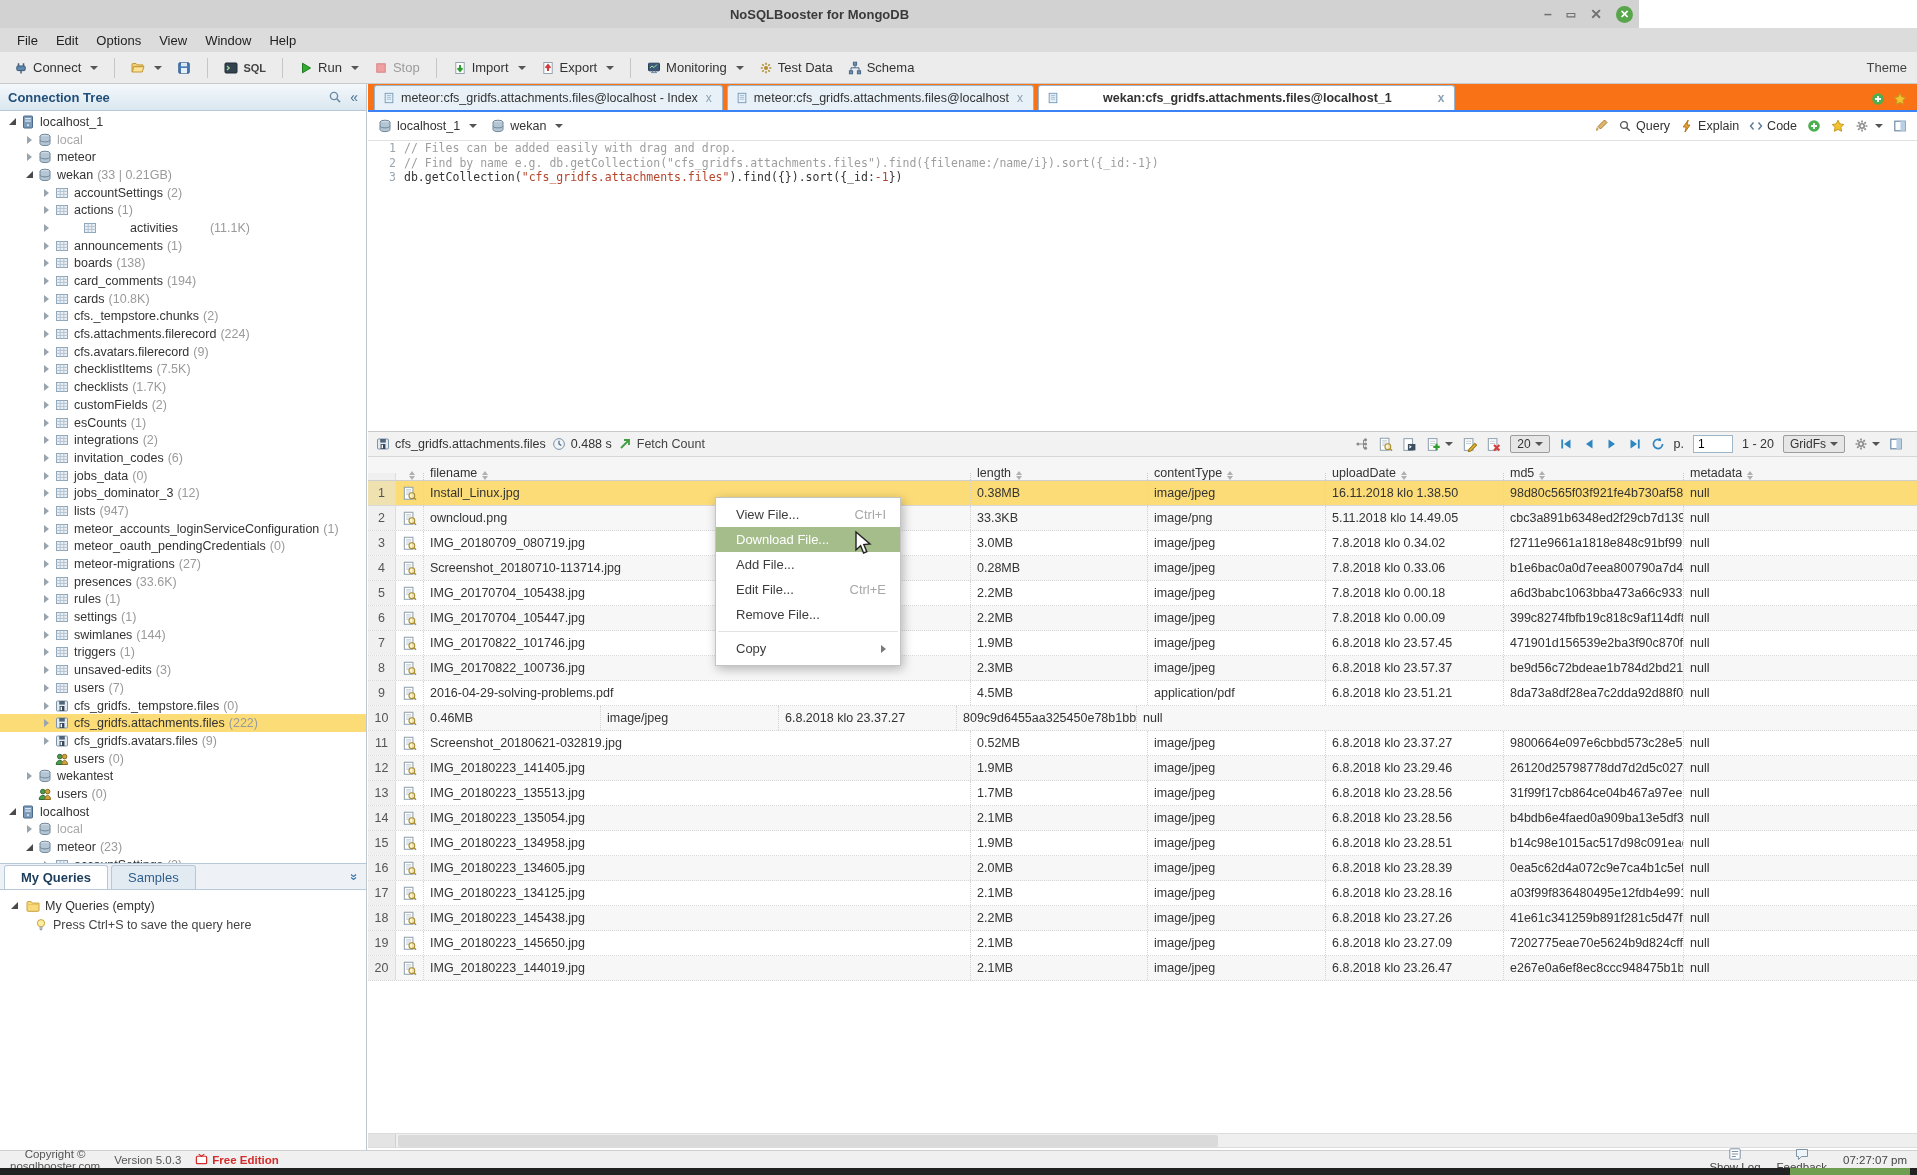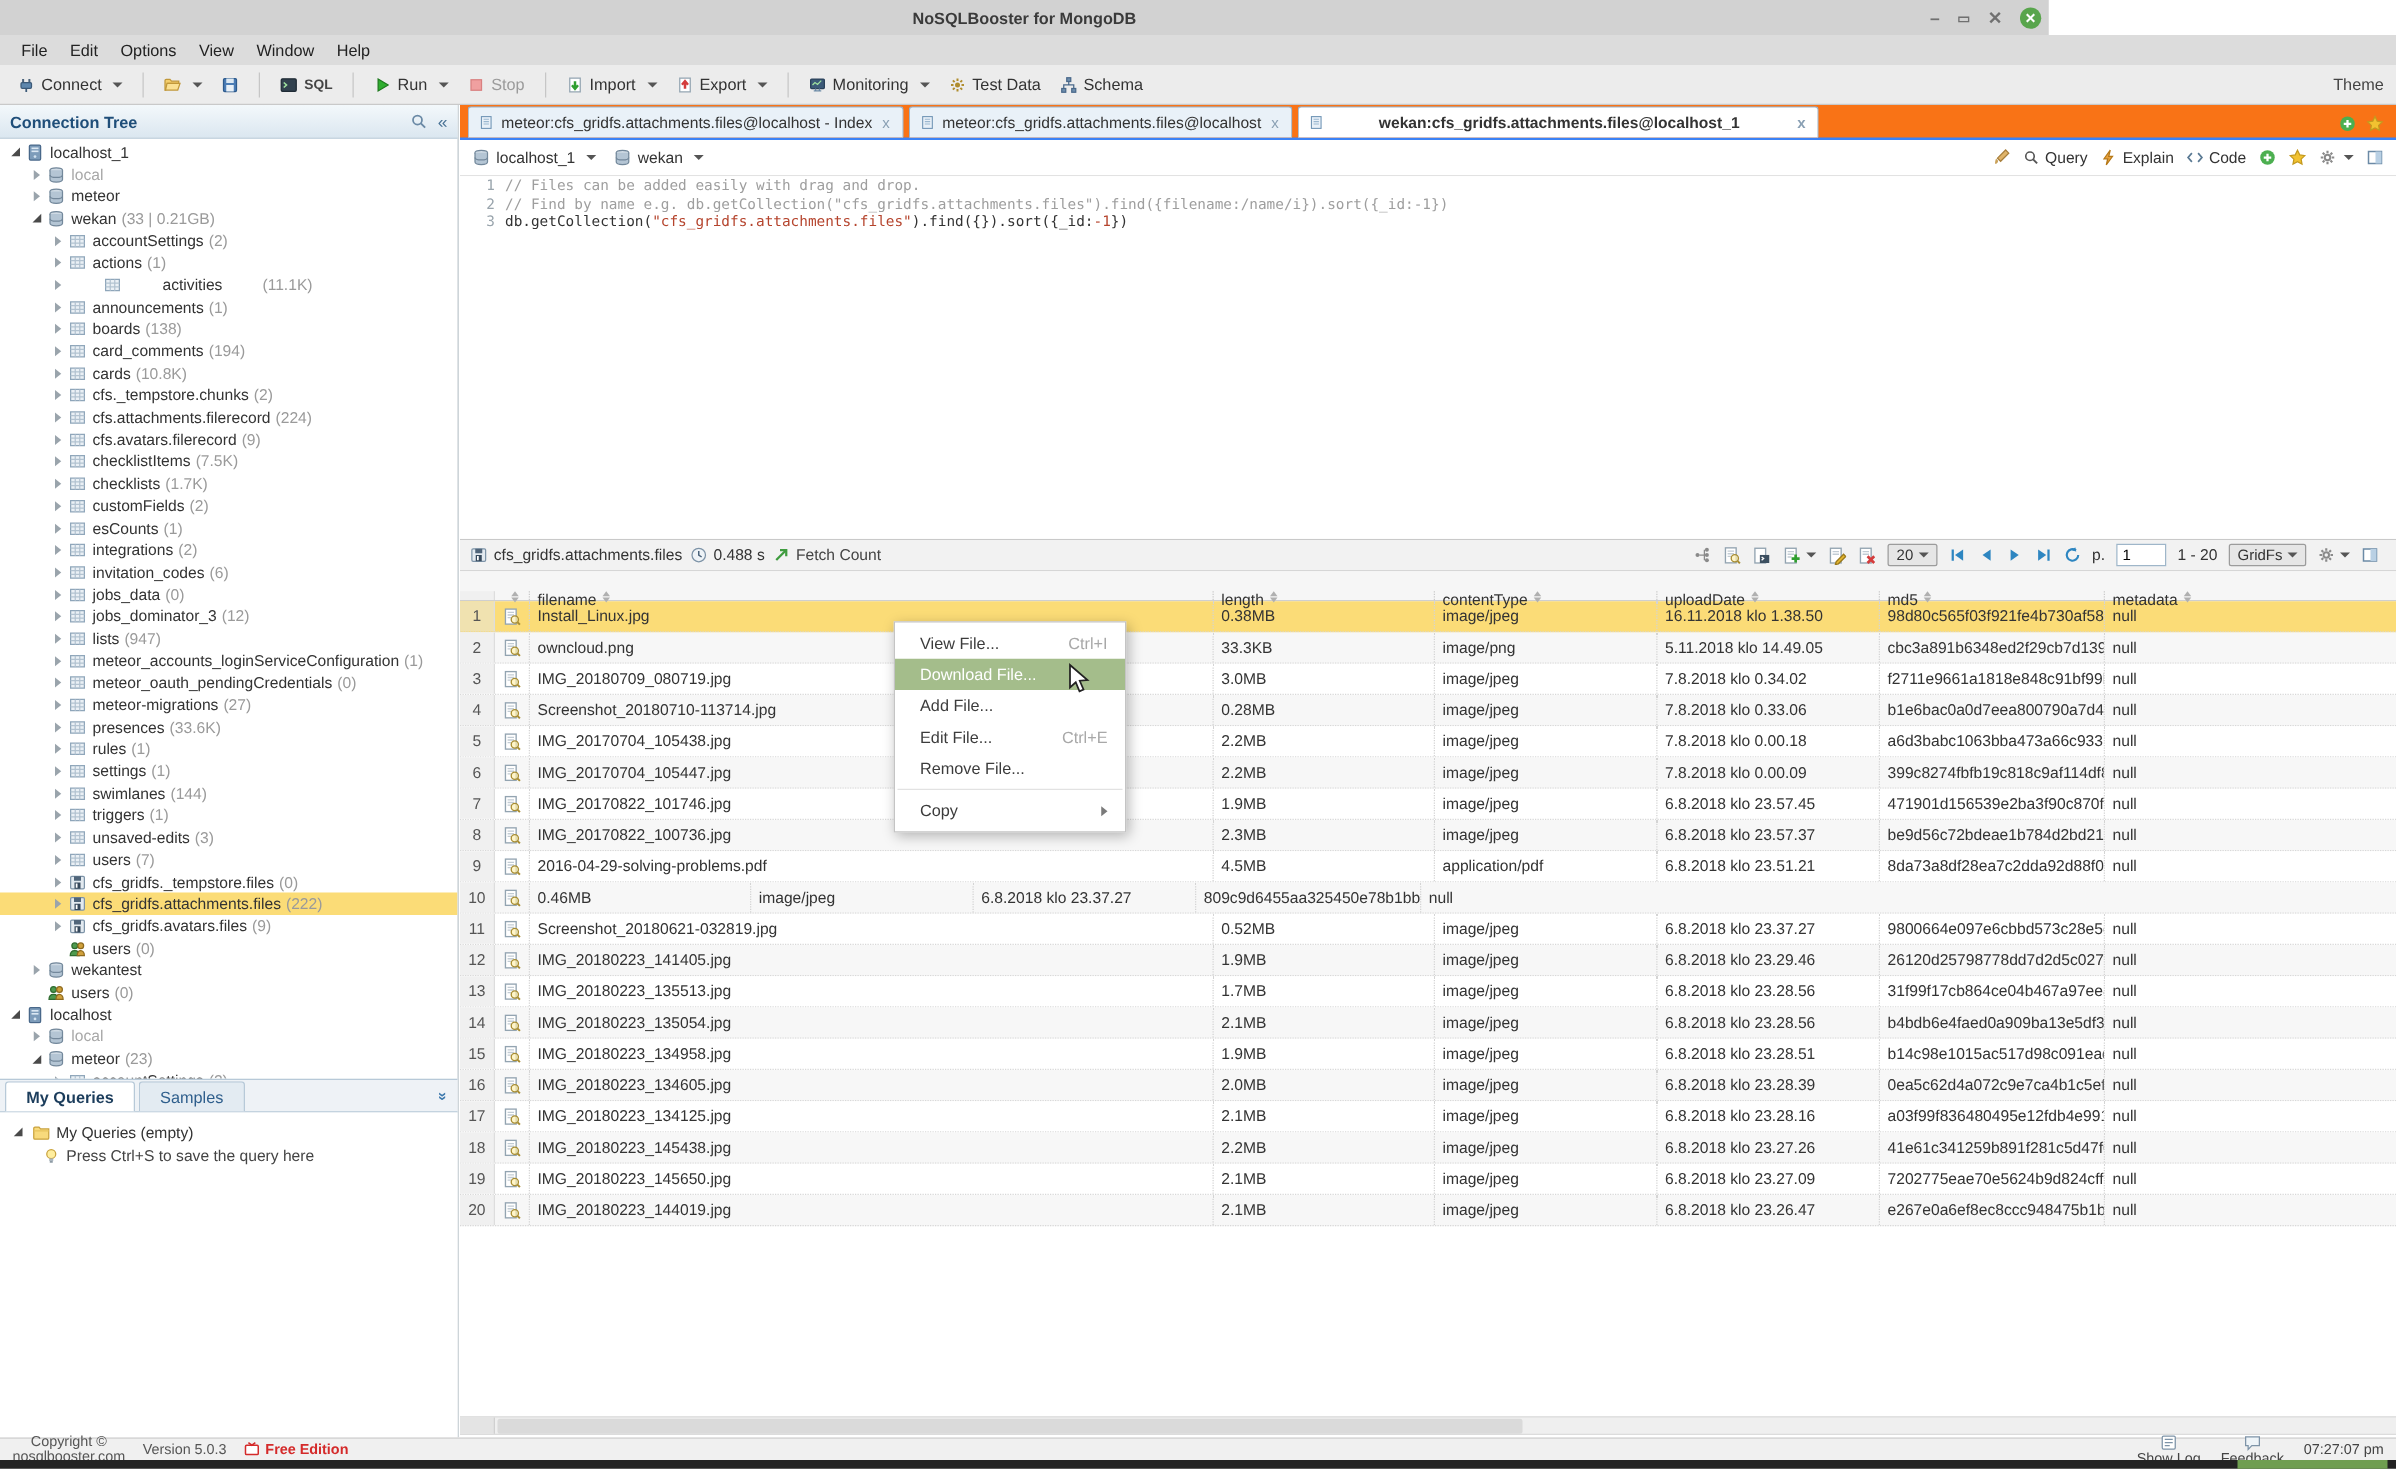--- a/index.html
+++ b/index.html
@@ -74,21 +74,21 @@
 
   
   #resbar { height:26px; background:#f2f2f2; border-top:1px solid #c9c9c9; border-bottom:1px solid #d6d6d6;
     display:flex; align-items:center; padding:0 8px; gap:6px; font-size:12.5px; }
   #resbar .grp { display:flex; align-items:center; gap:5px; }
   #resbar .rt { margin-left:auto; display:flex; align-items:center; gap:9px; padding-right:6px; }
   .selbox { background:#e6e6e6; border:1px solid #9c9c9c; border-radius:2px; padding:1px 6px;
     display:inline-flex; align-items:center; font-size:12px; }
   #page-input { width:40px; height:18px; border:1px solid #9fb6c9; font-size:12px; padding:0 4px; }
   #thead { height:24px; background:#f6f6f6; border-bottom:1px solid #cfcfcf; display:flex; font-size:12.5px; color:#333; }
-  #thead .hc { display:flex; align-items:flex-start; padding-left:6px; border-right:1px dotted #c9c9c9;margin-top:16px; }
+  #thead .hc { display:flex; align-items:flex-end; padding-left:6px; border-right:1px dotted #c9c9c9;margin-top:16px; }
   .sortg { display:inline-flex; flex-direction:column; gap:1px; margin-left:5px; }
   .sortg i { width:0;height:0;border-left:3.5px solid transparent;border-right:3.5px solid transparent; }
   .sortg .u { border-bottom:4px solid #b0b0b0; } .sortg .d { border-top:4px solid #b0b0b0; }
   #tbody .r { height:25px; display:flex; border-bottom:1px dotted #d8d8d8; background:#fff; }
   #tbody .r.alt { background:#f7f7f7; }
   #tbody .r.sel { background:var(--sel); }
   #tbody .c { display:flex; align-items:center; padding-left:6px; border-right:1px dotted #d4d4d4;
     overflow:hidden; white-space:nowrap; }
   .c-num { width:28px; flex:0 0 28px; justify-content:center; background:#f0f0f0; color:#555;
     border-right:1px solid #ddd !important; padding-left:0 !important; }

